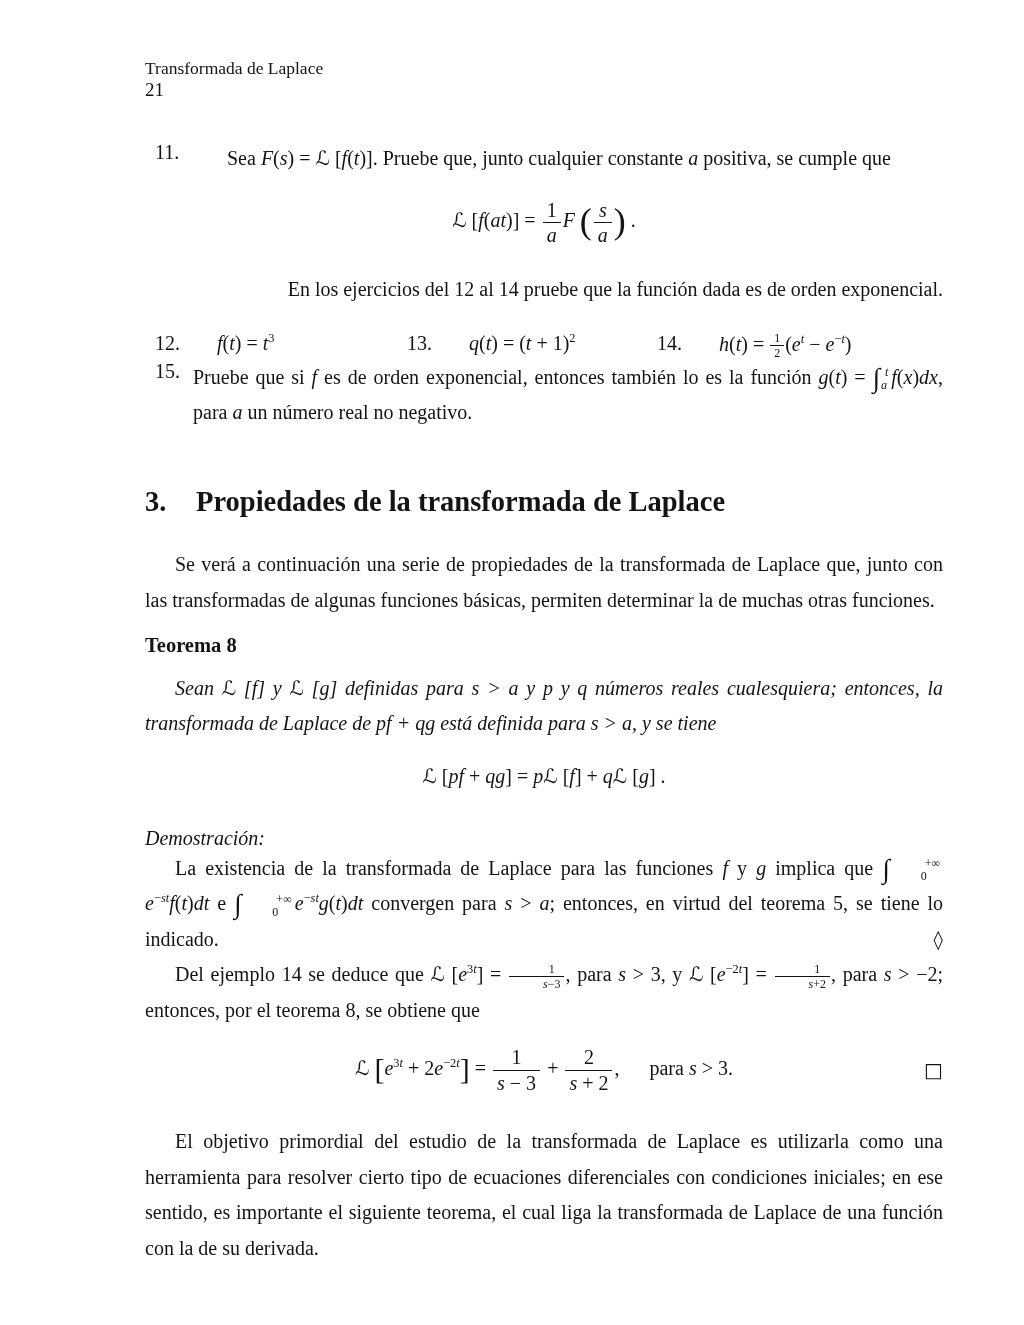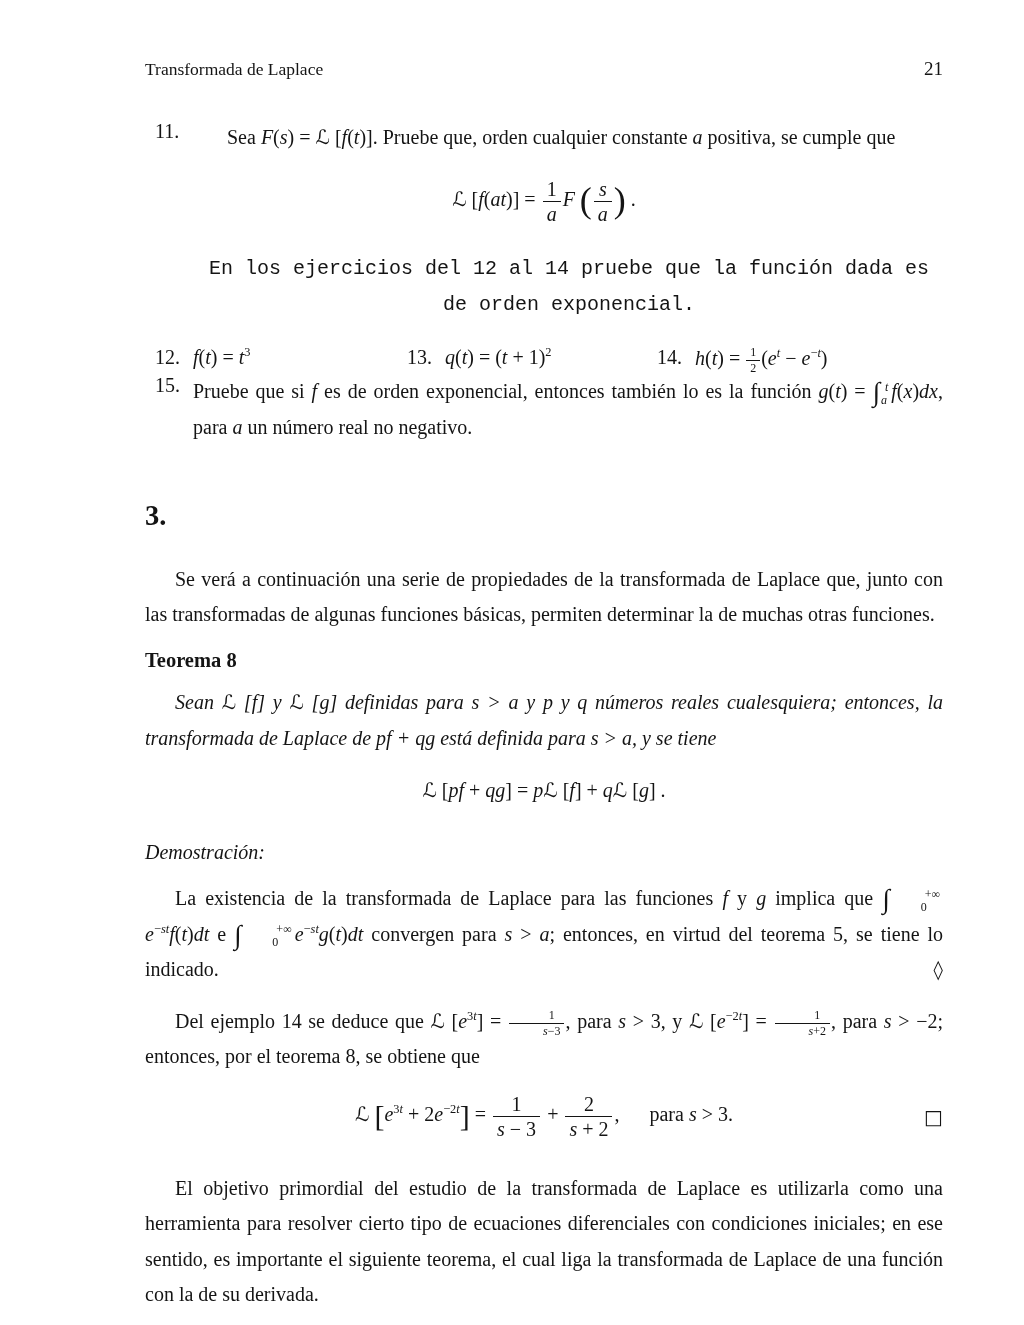--- a/index.html
+++ b/index.html
@@ -5,36 +5,36 @@
   html,body{margin:0;padding:0;background:#ffffff;}
   body{
     width:1024px;height:1325px;overflow:hidden;
     color:#141414;
     font-family:"Liberation Serif","DejaVu Serif",serif;
     font-size:20px;
   }
   .page{padding:58px 81px 0 145px;}
 
   
-  .page-header{display:flex;justify-content:space-between;align-items:baseline;}
+  .page-header{display:flex;justify-content:space-between;align-items:baseline;flex-direction:column;}
   .h-title{font-size:17.5px;}
   .h-page{font-size:19px;}
 
   
   p{margin:0;text-align:justify;line-height:35.5px;}
   .indent{text-indent:30px;}
-  .single{text-align:center;font-family:Liberation Mono, monospace;}
+  .single{text-align:right;}
 
   
   .item{display:flex;margin-left:10px;}
   .item-num{flex:none;width:38px;}
   .item-body{flex:1;text-align:justify;line-height:35.5px;}
 
   .ex-row{display:flex;margin:24px 0 0 10px;}
-  .ex-col{display:flex;}
+  .ex-col{display:flex;gap:24px;}
   .ex-col-1{width:252px;}
   .ex-col-2{width:250px;}
 
   
   .formula{
     position:relative;text-align:center;line-height:1.25;
     margin:16px 0 0;padding:6px 0;
   }
 
   
@@ -57,21 +57,21 @@
   .sec-heading{display:flex;font-weight:bold;font-size:28.5px;margin-top:54px;line-height:1.2;}
   .sec-num{width:51px;flex:none;}
   .sub-heading{font-weight:bold;font-size:20.5px;margin-top:14px;line-height:1.3;}
   .dem-heading{font-style:italic;font-size:20px;margin-top:30px;line-height:1.3;}
 
   .mt-ex11{margin-top:40px;gap:34px;}
   .mt-intro{margin-top:20px;margin-left:50px;}
   .mt-15{}
   .mt-para{margin-top:28px;}
   .mt-thm{margin-top:12px;}
-  .mt-proof{margin-top:16px;}
+  .mt-proof{margin-top:0;}
   .f-t8{margin-top:16px;}
   .f-e22{margin-top:12px;}
   .mt-close{margin-top:24px;}
 
   .qed-d{float:right;font-family:"DejaVu Sans",sans-serif;font-size:19px;}
   .formula-qed{
     position:absolute;right:0;top:50%;transform:translateY(-50%);
     font-family:"DejaVu Sans",sans-serif;font-size:20px;
   }
 </style>
@@ -80,21 +80,21 @@
 
 <div class="page">
 
   <div class="page-header">
     <span class="h-title">Transformada de Laplace</span>
     <span class="h-page">21</span>
   </div>
 
   <div class="item mt-ex11">
     <span class="item-num">11.</span>
-    <span class="item-body"><span>Sea </span><span class="i">F</span><span>(</span><span class="i">s</span><span>) = </span><span class="scr">ℒ</span><span> [</span><span class="i">f</span><span>(</span><span class="i">t</span><span>)]. Pruebe que, orden cualquier constante </span><span class="i">a</span><span> positiva, se cumple que</span></span>
+    <span class="item-body"><span>Sea </span><span class="i">F</span><span>(</span><span class="i">s</span><span>) = </span><span class="scr">ℒ</span><span> [</span><span class="i">f</span><span>(</span><span class="i">t</span><span>)]. Pruebe que, junto cualquier constante </span><span class="i">a</span><span> positiva, se cumple que</span></span>
   </div>
 
   <div class="formula"><span class="scr">ℒ</span><span> [</span><span class="i">f</span><span>(</span><span class="i">at</span><span>)] = </span><span class="frac"><span class="num">1</span><span class="den"><i>a</i></span></span><span class="i">F</span><span> </span><span class="big">(</span><span class="frac"><span class="num"><i>s</i></span><span class="den"><i>a</i></span></span><span class="big">)</span><span> .</span></div>
 
   <p class="single mt-intro">En los ejercicios del 12 al 14 pruebe que la función dada es de orden exponencial.</p>
 
   <div class="ex-row">
     <div class="ex-col ex-col-1">
       <span class="item-num">12.</span>
       <span><span class="i">f</span><span>(</span><span class="i">t</span><span>) = </span><span class="i">t</span><sup>3</sup></span>
@@ -109,20 +109,21 @@
     </div>
   </div>
 
   <div class="item mt-15">
     <span class="item-num">15.</span>
     <span class="item-body"><span>Pruebe que si </span><span class="i">f</span><span> es de orden exponencial, entonces también lo es la función </span><span class="i">g</span><span>(</span><span class="i">t</span><span>) = </span><span class="int">∫</span><span class="supsub"><span class="ss-sup"><i>t</i></span><span class="ss-sub"><i>a</i></span></span><span class="i">f</span><span>(</span><span class="i">x</span><span>)</span><span class="i">dx</span><span>, para </span><span class="i">a</span><span> un número real no negativo.</span></span>
   </div>
 
   <div class="sec-heading">
     <span class="sec-num">3.</span>
+    <span>Propiedades de la transformada de Laplace</span>
   </div>
 
   <p class="indent mt-para">Se verá a continuación una serie de propiedades de la transformada de Laplace que, junto con las transformadas de algunas funciones básicas, permiten determinar la de muchas otras funciones.</p>
 
   <div class="sub-heading">Teorema 8</div>
 
   <p class="indent mt-thm"><span class="i">Sean </span><span class="scr">ℒ</span><span class="i"> [</span><span class="i">f</span><span class="i">] y </span><span class="scr">ℒ</span><span class="i"> [</span><span class="i">g</span><span class="i">] definidas para </span><span class="i">s &gt; a</span><span class="i"> y </span><span class="i">p</span><span class="i"> y </span><span class="i">q</span><span class="i"> números reales cualesquiera; entonces, la transformada de Laplace de </span><span class="i">pf + qg</span><span class="i"> está definida para </span><span class="i">s &gt; a</span><span class="i">, y se tiene</span></p>
 
   <div class="formula f-t8"><span class="scr">ℒ</span><span> [</span><span class="i">pf</span><span> + </span><span class="i">qg</span><span>] = </span><span class="i">p</span><span class="scr">ℒ</span><span> [</span><span class="i">f</span><span>] + </span><span class="i">q</span><span class="scr">ℒ</span><span> [</span><span class="i">g</span><span>] .</span></div>
 

